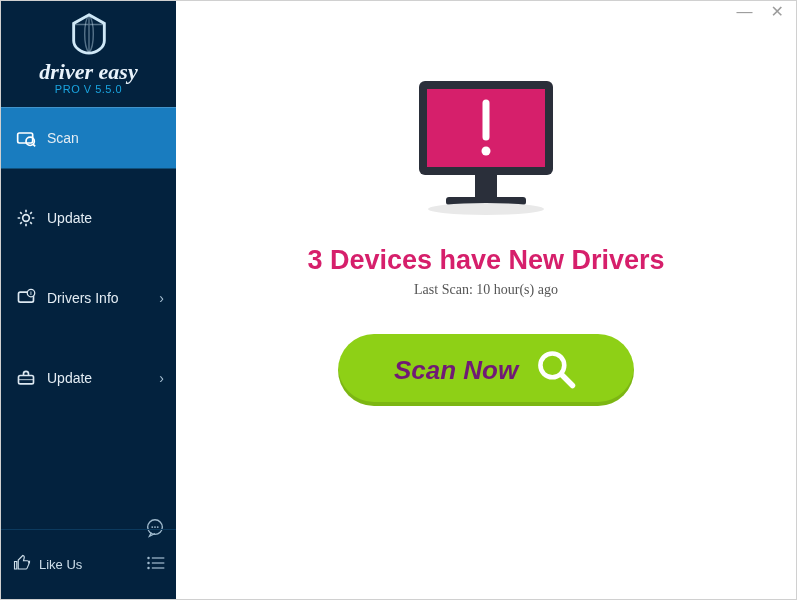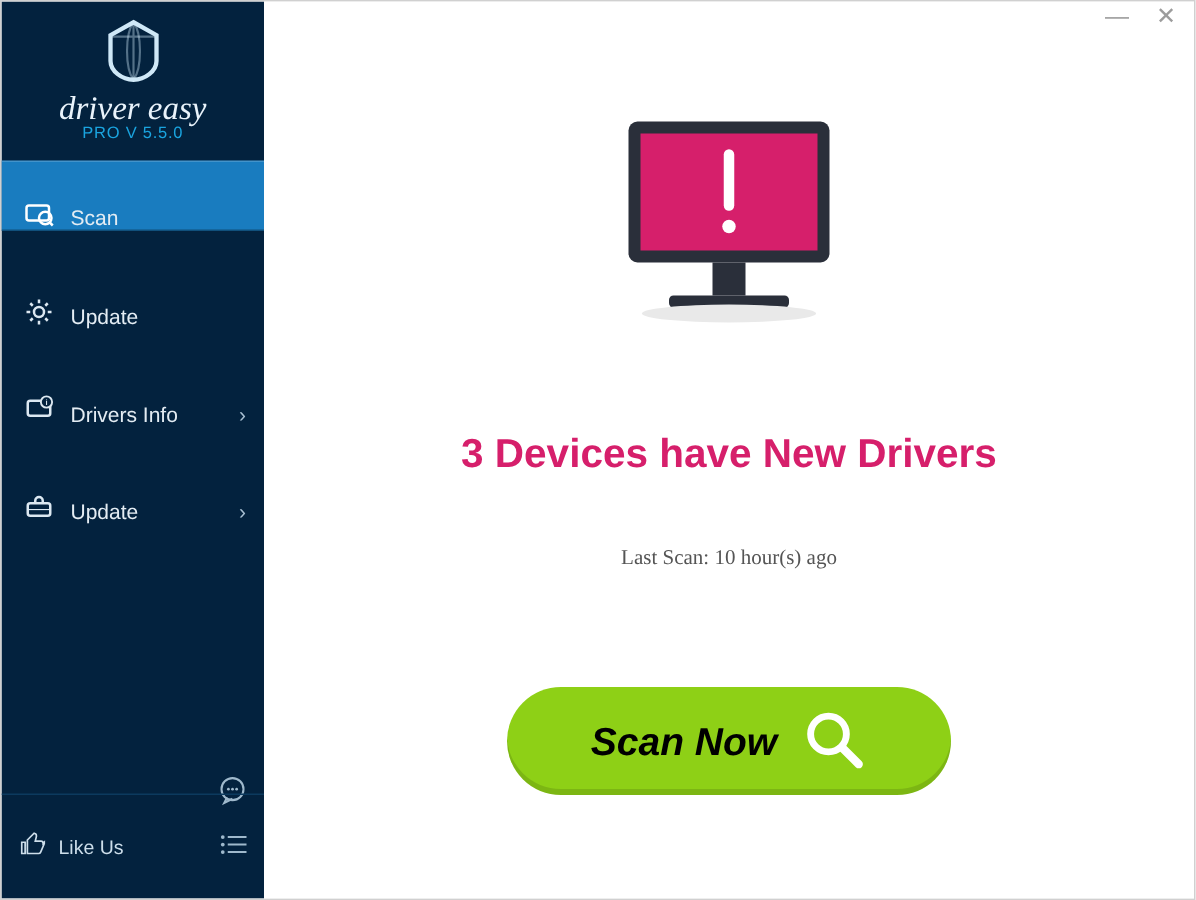--- a/index.html
+++ b/index.html
@@ -40,36 +40,36 @@
 }
 .brand {
   padding: 10px 0 6px 0;
   text-align: center;
 }
 .brand svg { display: block; margin: 0 auto 2px; }
 .brand-name {
   font-family: "Segoe Print", "Comic Sans MS", cursive;
   font-size: 22px;
   font-style: italic;
-  font-weight: 400;
+  font-weight: 700;
   color: #e9f3fb;
   letter-spacing: 0;
 }
 .brand-version {
   font-size: 11px;
   font-weight: 400;
   color: #1aa4df;
   letter-spacing: 0.5px;
   margin-top: -2px;
 }
 .nav { margin-top: 6px; }
 .nav-item {
   display: flex;
-  align-items: flex-end;
-  height: 47px;
+  align-items: center;
+  height: 62px;
   padding: 0 12px 0 14px;
   font-size: 14px;
   font-weight: 500;
   cursor: pointer;
   margin-bottom: 18px;
   color: #e3ecf3;
 }
 .nav-item.active {
   background: #197cbf;
   border-top: 1px solid rgba(255,255,255,0.18);
@@ -95,21 +95,20 @@
   right: 10px;
   bottom: 56px;
 }
 .main {
   flex: 1;
   background: #fff;
   display: flex;
   flex-direction: column;
   align-items: center;
   padding-top: 70px;
-  gap: 41px;
 }
 .monitor { margin-bottom: 20px; }
 .headline {
   font-size: 27px;
   font-weight: 700;
   color: #d61f6b;
   margin-bottom: 6px;
 }
 .lastscan {
   font-size: 14px;
@@ -127,21 +126,21 @@
   align-items: center;
   justify-content: center;
   gap: 16px;
   cursor: pointer;
   box-shadow: inset 0 -4px 0 rgba(0,0,0,0.12);
 }
 .scan-btn .label {
   font-size: 26px;
   font-weight: 800;
   font-style: italic;
-  color: #000000;
+  color: #701a75;
 }
 </style>
 </head>
 <body>
 
 <div class="titlebar">
   <span>—</span>
   <span>✕</span>
 </div>
 

